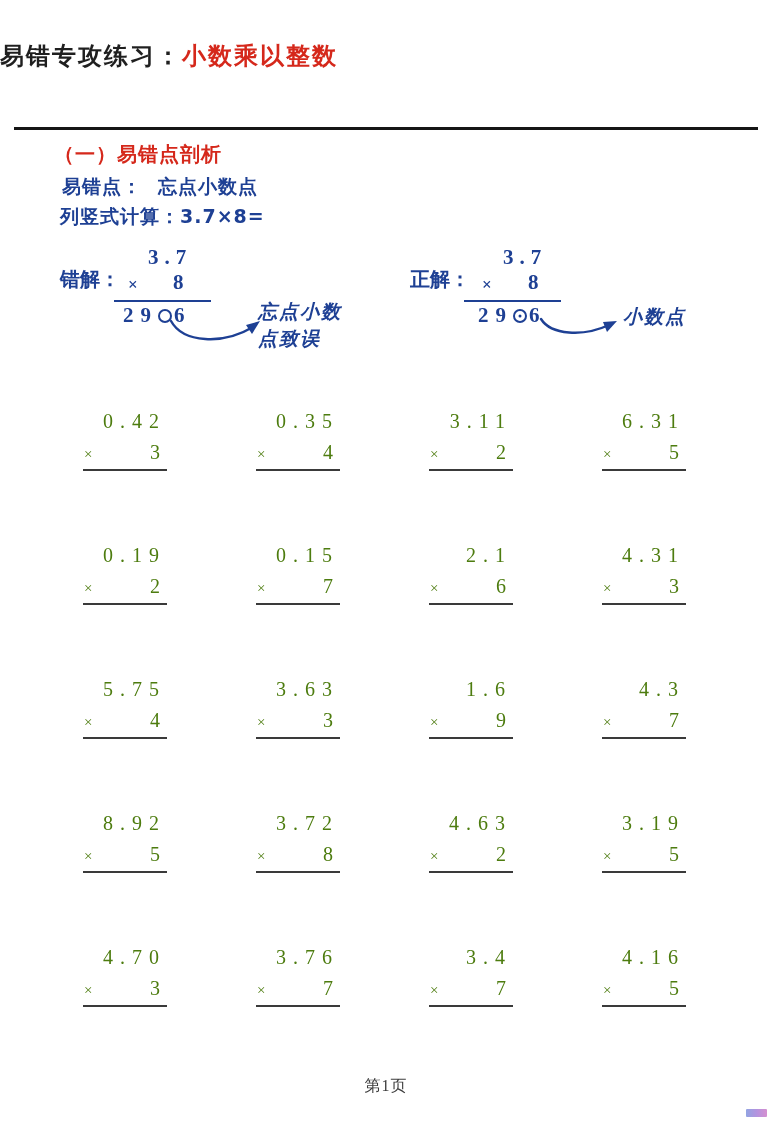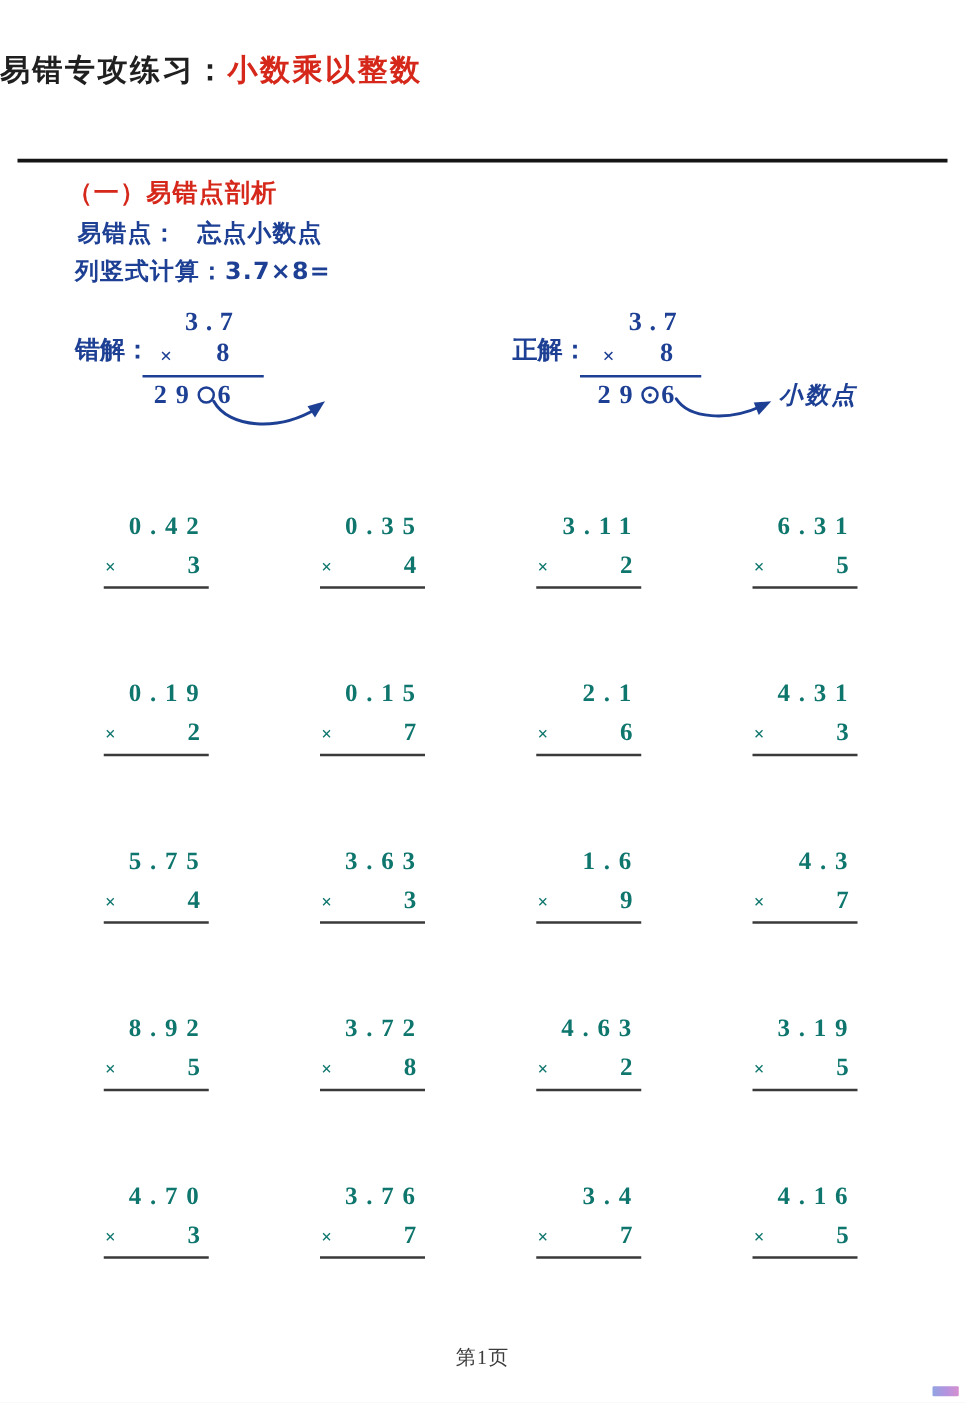--- a/index.html
+++ b/index.html
@@ -71,21 +71,21 @@
   .ex-arrow { position:absolute; }
   .ex-wrong .ex-arrow { left:105px; top:74px; }
   .ex-correct .ex-arrow { left:125px; top:70px; }
 
   
   .grid {
     position:absolute; top:410px; left:83px;
     display:grid; grid-template-columns:repeat(4, 84px);
     column-gap:89px; row-gap:73px;
   }
-  .problem { width:84px; color:#0f766e;font-weight:bold; }
+  .problem { width:84px; color:#4d7c0f; }
   .operand {
     text-align:right; padding-right:1px; font-size:20px;
     letter-spacing:7px; white-space:nowrap; height:26px;
   }
   .mult-row {
     display:flex; justify-content:space-between; align-items:flex-end;
     border-bottom:2px solid #3a3a3a; padding:2px 7px 5px 1px; margin-top:3px;
     font-size:20px;
   }
   .mult-row .times { font-size:15px; padding-bottom:1px; }
@@ -119,20 +119,21 @@
     <div class="ex-label">错解：</div>
     <div class="ex-factor">3.7</div>
     <div class="ex-times">×</div>
     <div class="ex-mult">8</div>
     <div class="ex-rule"></div>
     <div class="ex-result"><span class="ls">29</span><span class="dot-circle"></span><span>6</span></div>
     <svg class="ex-arrow" width="100" height="34" viewBox="0 0 100 34">
       <path d="M6,6 C18,28 58,30 88,12" fill="none" stroke="#1e4094" stroke-width="2.4" stroke-linecap="round"></path>
       <polygon points="95,6 81,10 87,19" fill="#1e4094"></polygon>
     </svg>
+    <div class="ex-note"><span>忘点小数</span><br><span>点致误</span></div>
   </div>
 
   <div class="example ex-correct">
     <div class="ex-label">正解：</div>
     <div class="ex-factor">3.7</div>
     <div class="ex-times">×</div>
     <div class="ex-mult">8</div>
     <div class="ex-rule"></div>
     <div class="ex-result"><span class="ls">29</span><span class="dot-circle filled"></span><span>6</span></div>
     <svg class="ex-arrow" width="88" height="28" viewBox="0 0 88 28">

